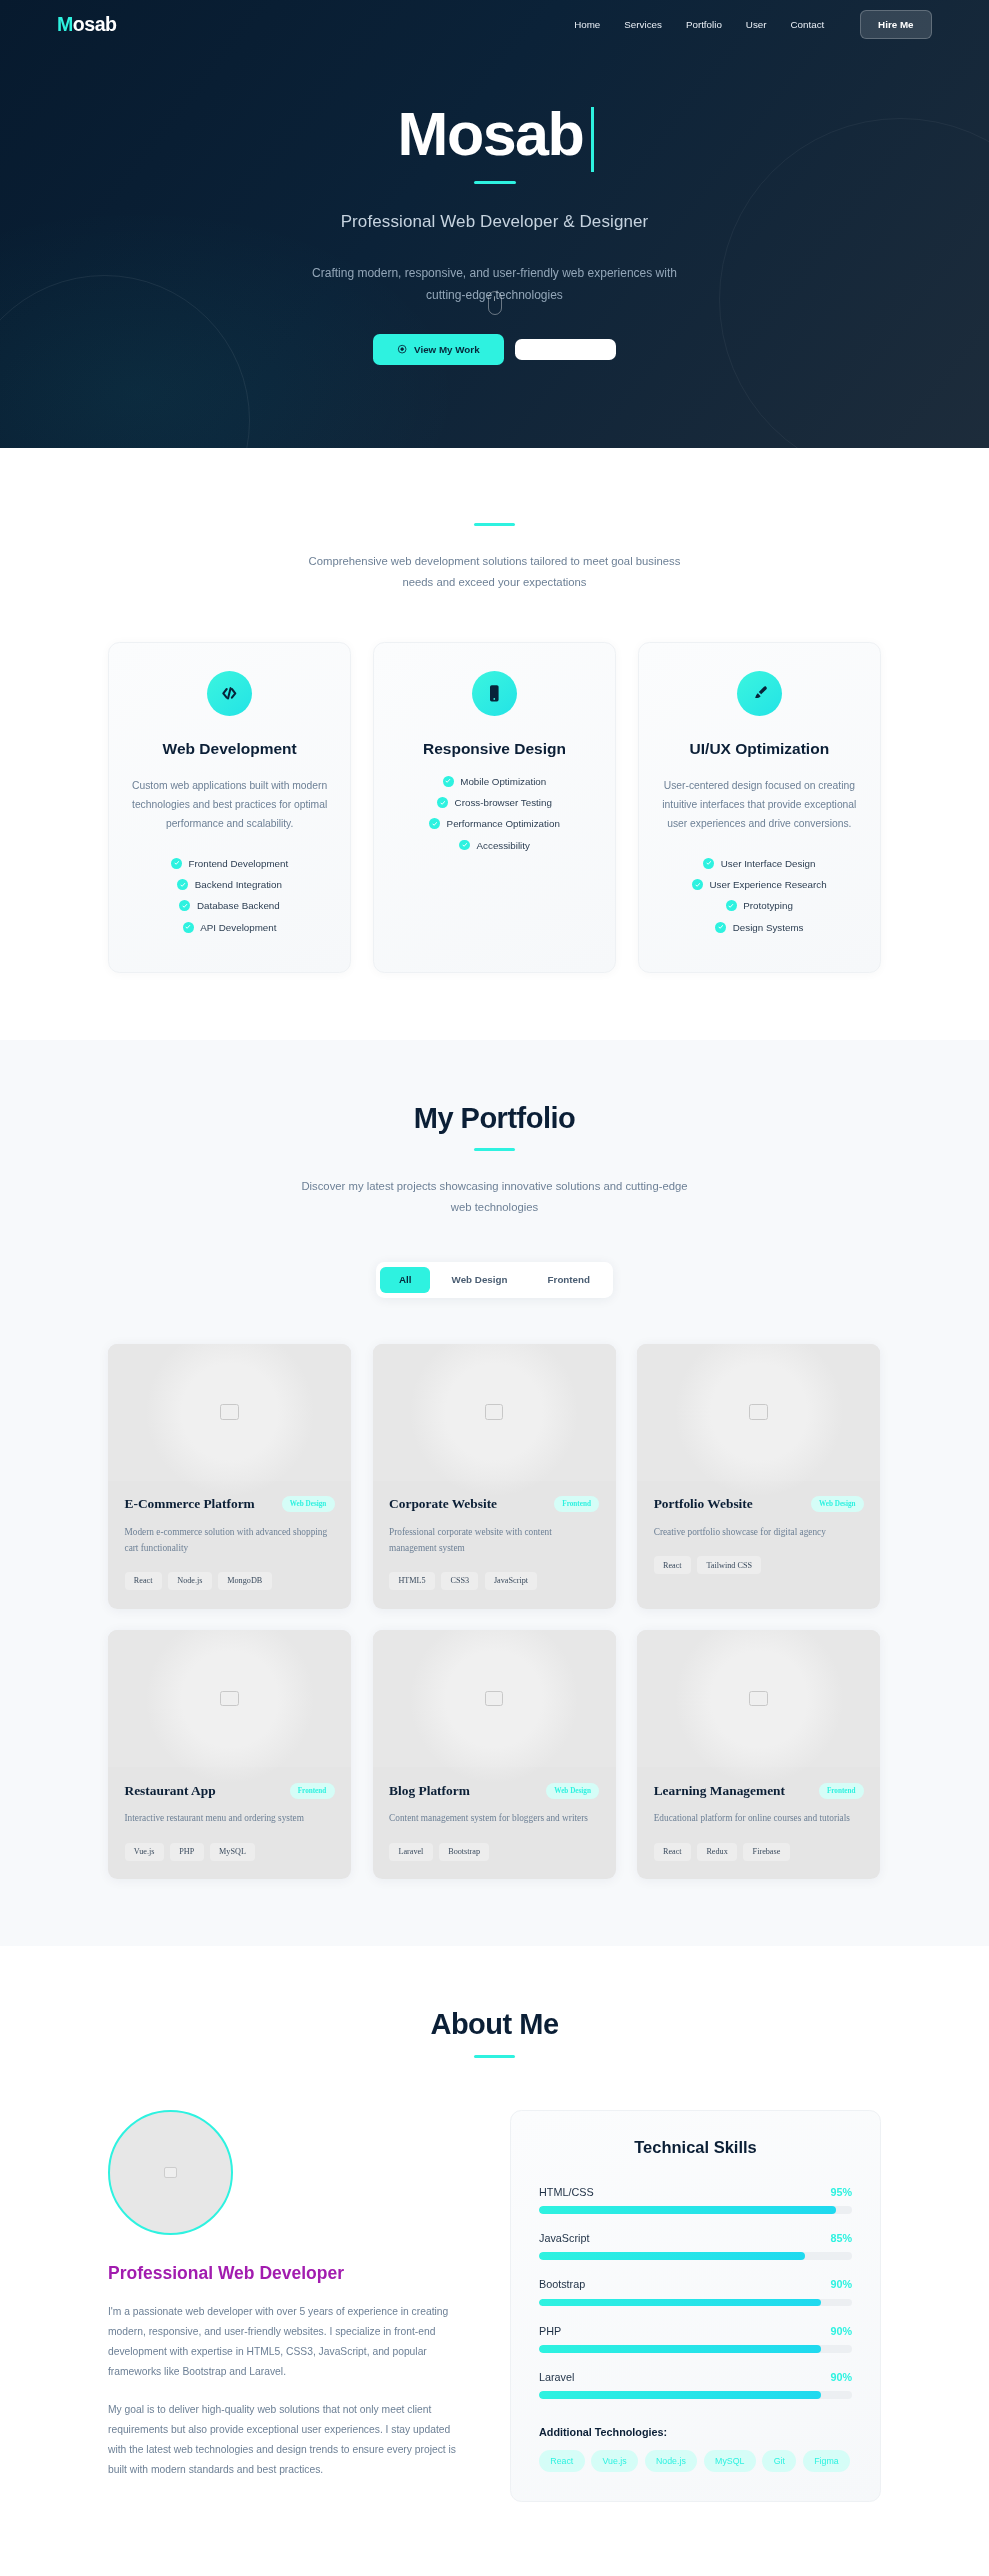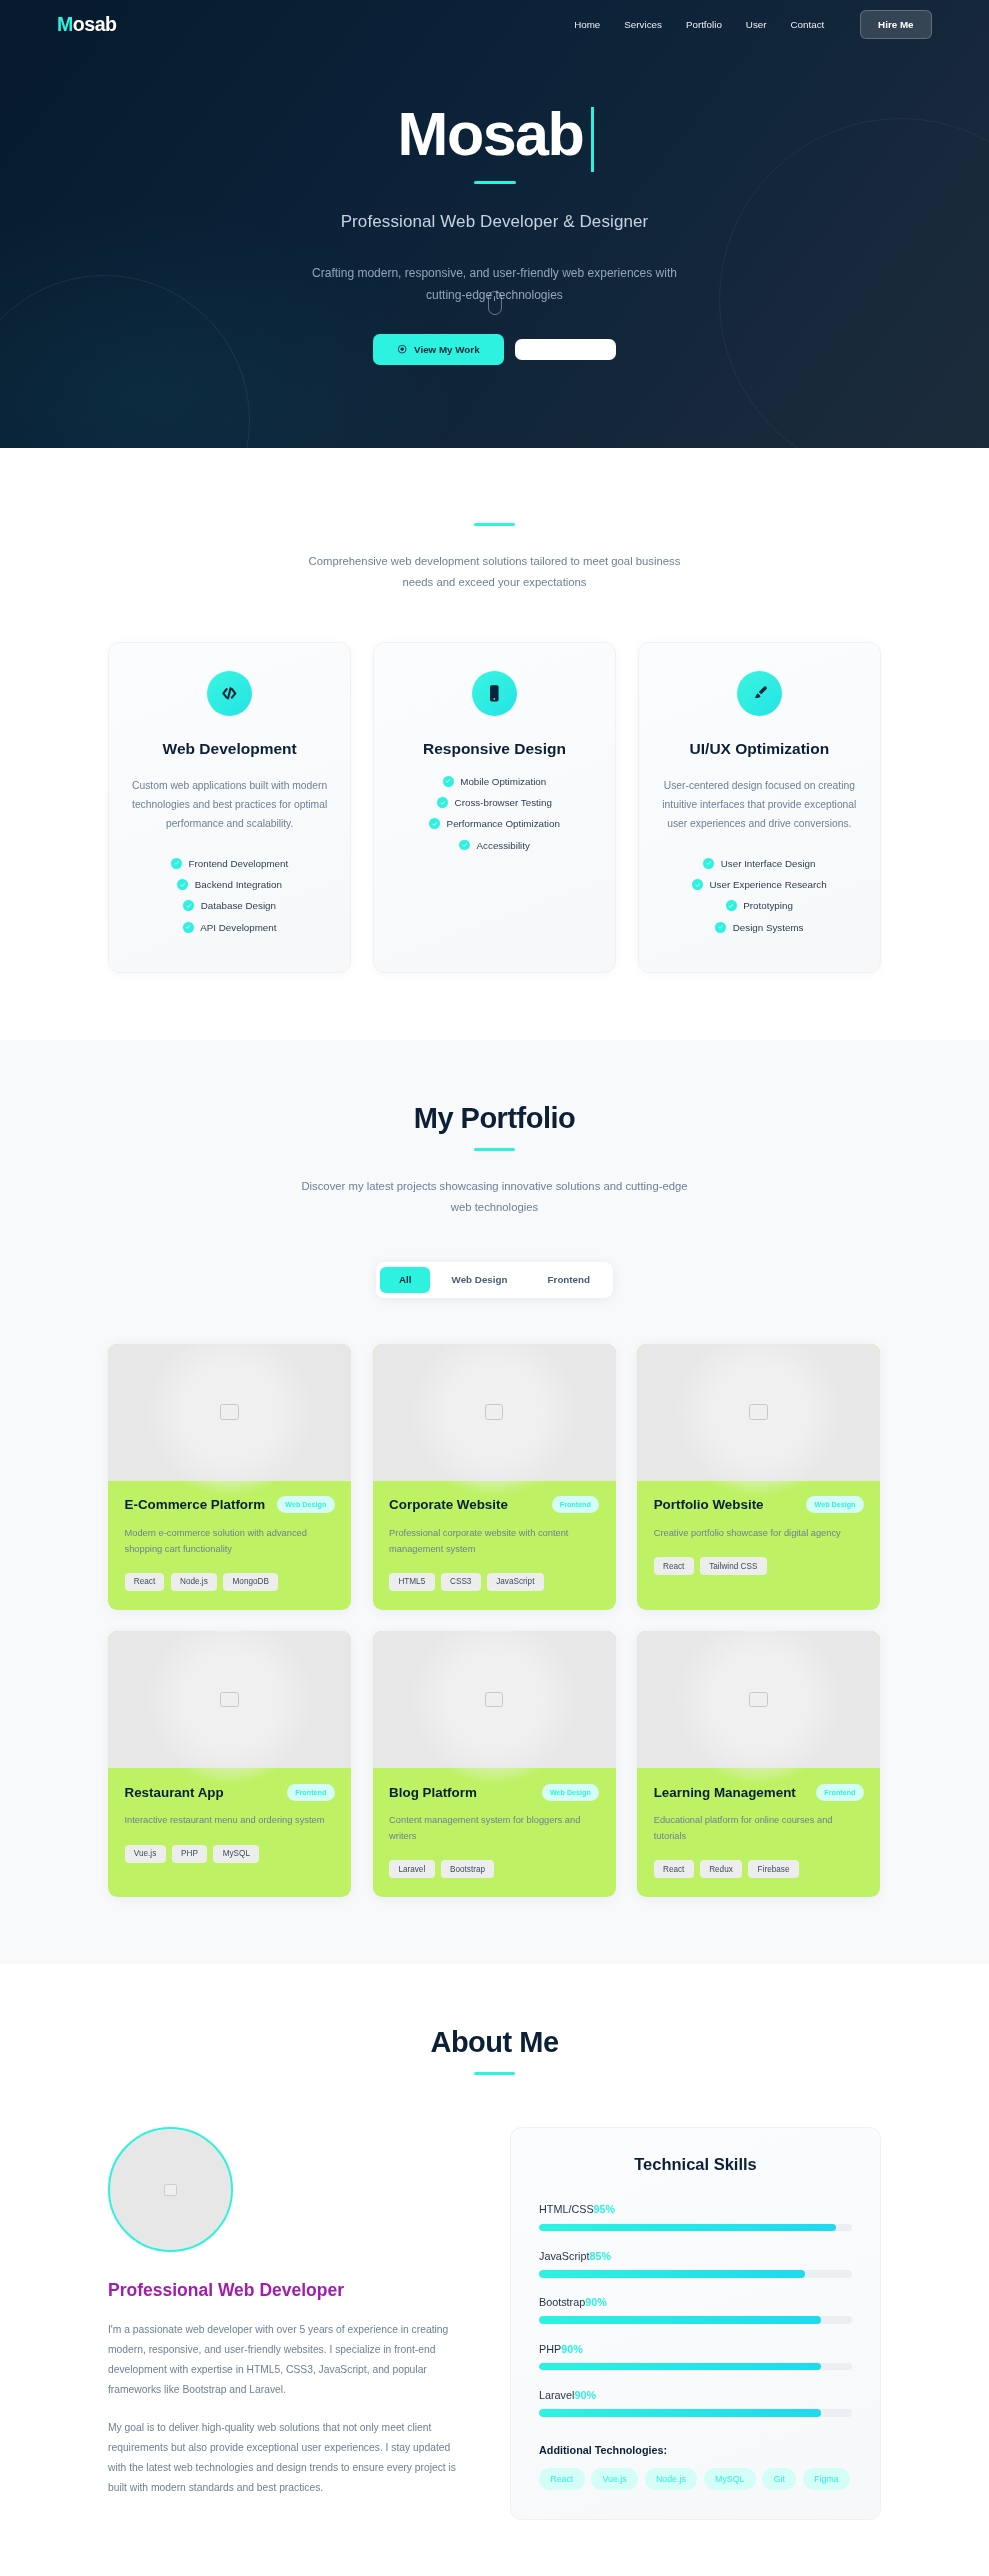--- a/index.html
+++ b/index.html
@@ -131,22 +131,23 @@
     display:inline-flex;gap:3.1px;box-shadow:0 1.5px 10.3px rgba(16,40,70,.07);
   }
   .filters-wrap{text-align:center;}
   .filter{
     font-size:9.8px;font-weight:600;color:#4a5d72;padding:7.7px 18.5px;border-radius:5.7px;
     background:transparent;border:none;white-space:nowrap;
   }
   .filter.active{background:#2ef2e0;color:#06273a;}
   .pf-grid{display:flex;flex-wrap:wrap;gap:21.6px;margin-top:46px;}
   .pf-card{
-    width:243px;background:#bef264;border-radius:9.3px;overflow:hidden;
+    width:243px;background:#e5e5e5;border-radius:9.3px;overflow:hidden;
     box-shadow:0 1.5px 11.3px rgba(16,40,70,.055);
+    font-family:Liberation Serif, serif;
   }
   .pf-img{
     height:137px;background:#e7e7e7;position:relative;
     display:flex;align-items:center;justify-content:center;
   }
   .pf-img .ray{
     position:absolute;width:170px;height:170px;border-radius:50%;
     background:radial-gradient(circle,#f0f0f0 40%,transparent 70%);
   }
   .pf-img .ph{
@@ -179,21 +180,21 @@
     width:13.4px;height:11.3px;border:1px solid #cdcdcd;border-radius:2.1px;background:#efefef;
   }
   .about-h{font-size:17.5px;font-weight:bold;color:#a21caf;margin-bottom:18.5px;}
   .about-p{font-size:10.3px;color:#6d8096;line-height:1.95;margin-bottom:17.5px;}
   .skills{
     flex:1;background:linear-gradient(160deg,#fbfcfd,#f6f8fa);
     border:0.5px solid #eef1f4;border-radius:11.3px;padding:27px 28px 29px;
   }
   .skills-h{font-size:16.5px;font-weight:bold;color:#0b1f36;text-align:center;margin-bottom:29px;}
   .skill{margin-bottom:18.5px;}
-  .skill-top{display:flex;align-items:baseline;margin-bottom:8.2px;}
+  .skill-top{display:flex;justify-content:space-between;align-items:baseline;margin-bottom:8.2px;}
   .skill-name{font-size:10.8px;color:#1d2f44;font-weight:500;}
   .skill-pct{font-size:10.8px;color:#2ef2e0;font-weight:bold;}
   .bar{height:7.7px;background:#eceff2;border-radius:4.1px;overflow:hidden;}
   .bar span{
     display:block;height:100%;border-radius:4.1px;
     background:linear-gradient(90deg,#2ef2e0,#1fd9ef);
   }
   .addtech-h{font-size:10.8px;font-weight:bold;color:#0b1f36;margin:27px 0 12.4px;}
   .addtech{display:flex;gap:6.7px;flex-wrap:wrap;}
   .addtag{
@@ -281,21 +282,21 @@
                   </svg>
                 </span>
                 <span>Backend Integration</span>
               </li>
             <li class="svc-feat">
                 <span class="tick">
                   <svg width="5.7" height="5.7" viewBox="0 0 24 24" fill="none" stroke="#fff" stroke-width="4" stroke-linecap="round" stroke-linejoin="round">
                     <polyline points="4,13 9,18 20,6"></polyline>
                   </svg>
                 </span>
-                <span>Database Design</span>
+                <span>Database Backend</span>
               </li>
             <li class="svc-feat">
                 <span class="tick">
                   <svg width="5.7" height="5.7" viewBox="0 0 24 24" fill="none" stroke="#fff" stroke-width="4" stroke-linecap="round" stroke-linejoin="round">
                     <polyline points="4,13 9,18 20,6"></polyline>
                   </svg>
                 </span>
                 <span>API Development</span>
               </li>
           </ul>

